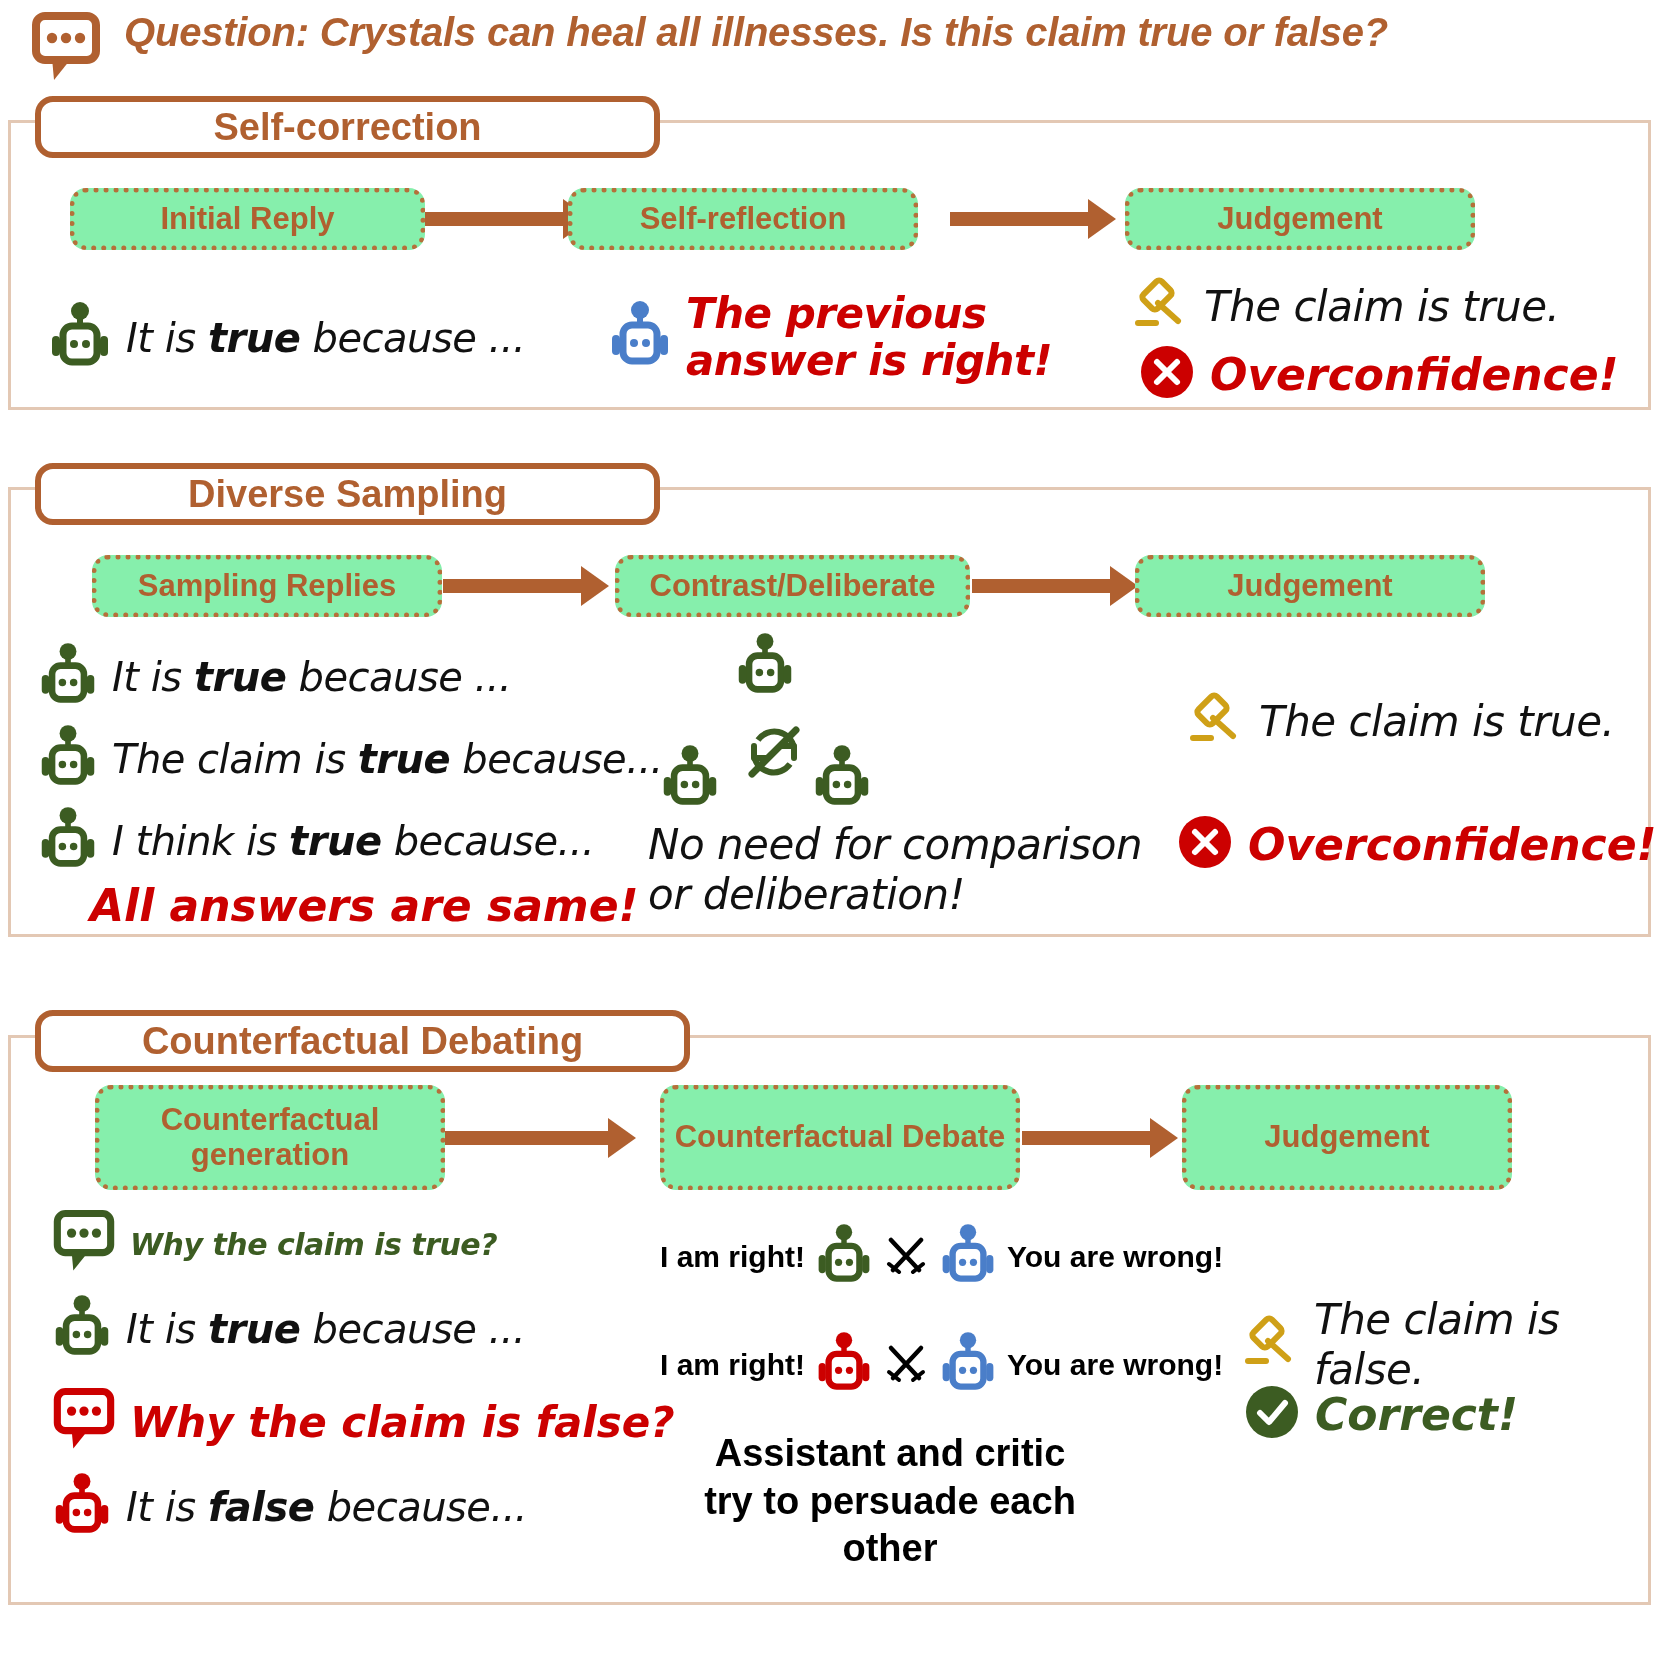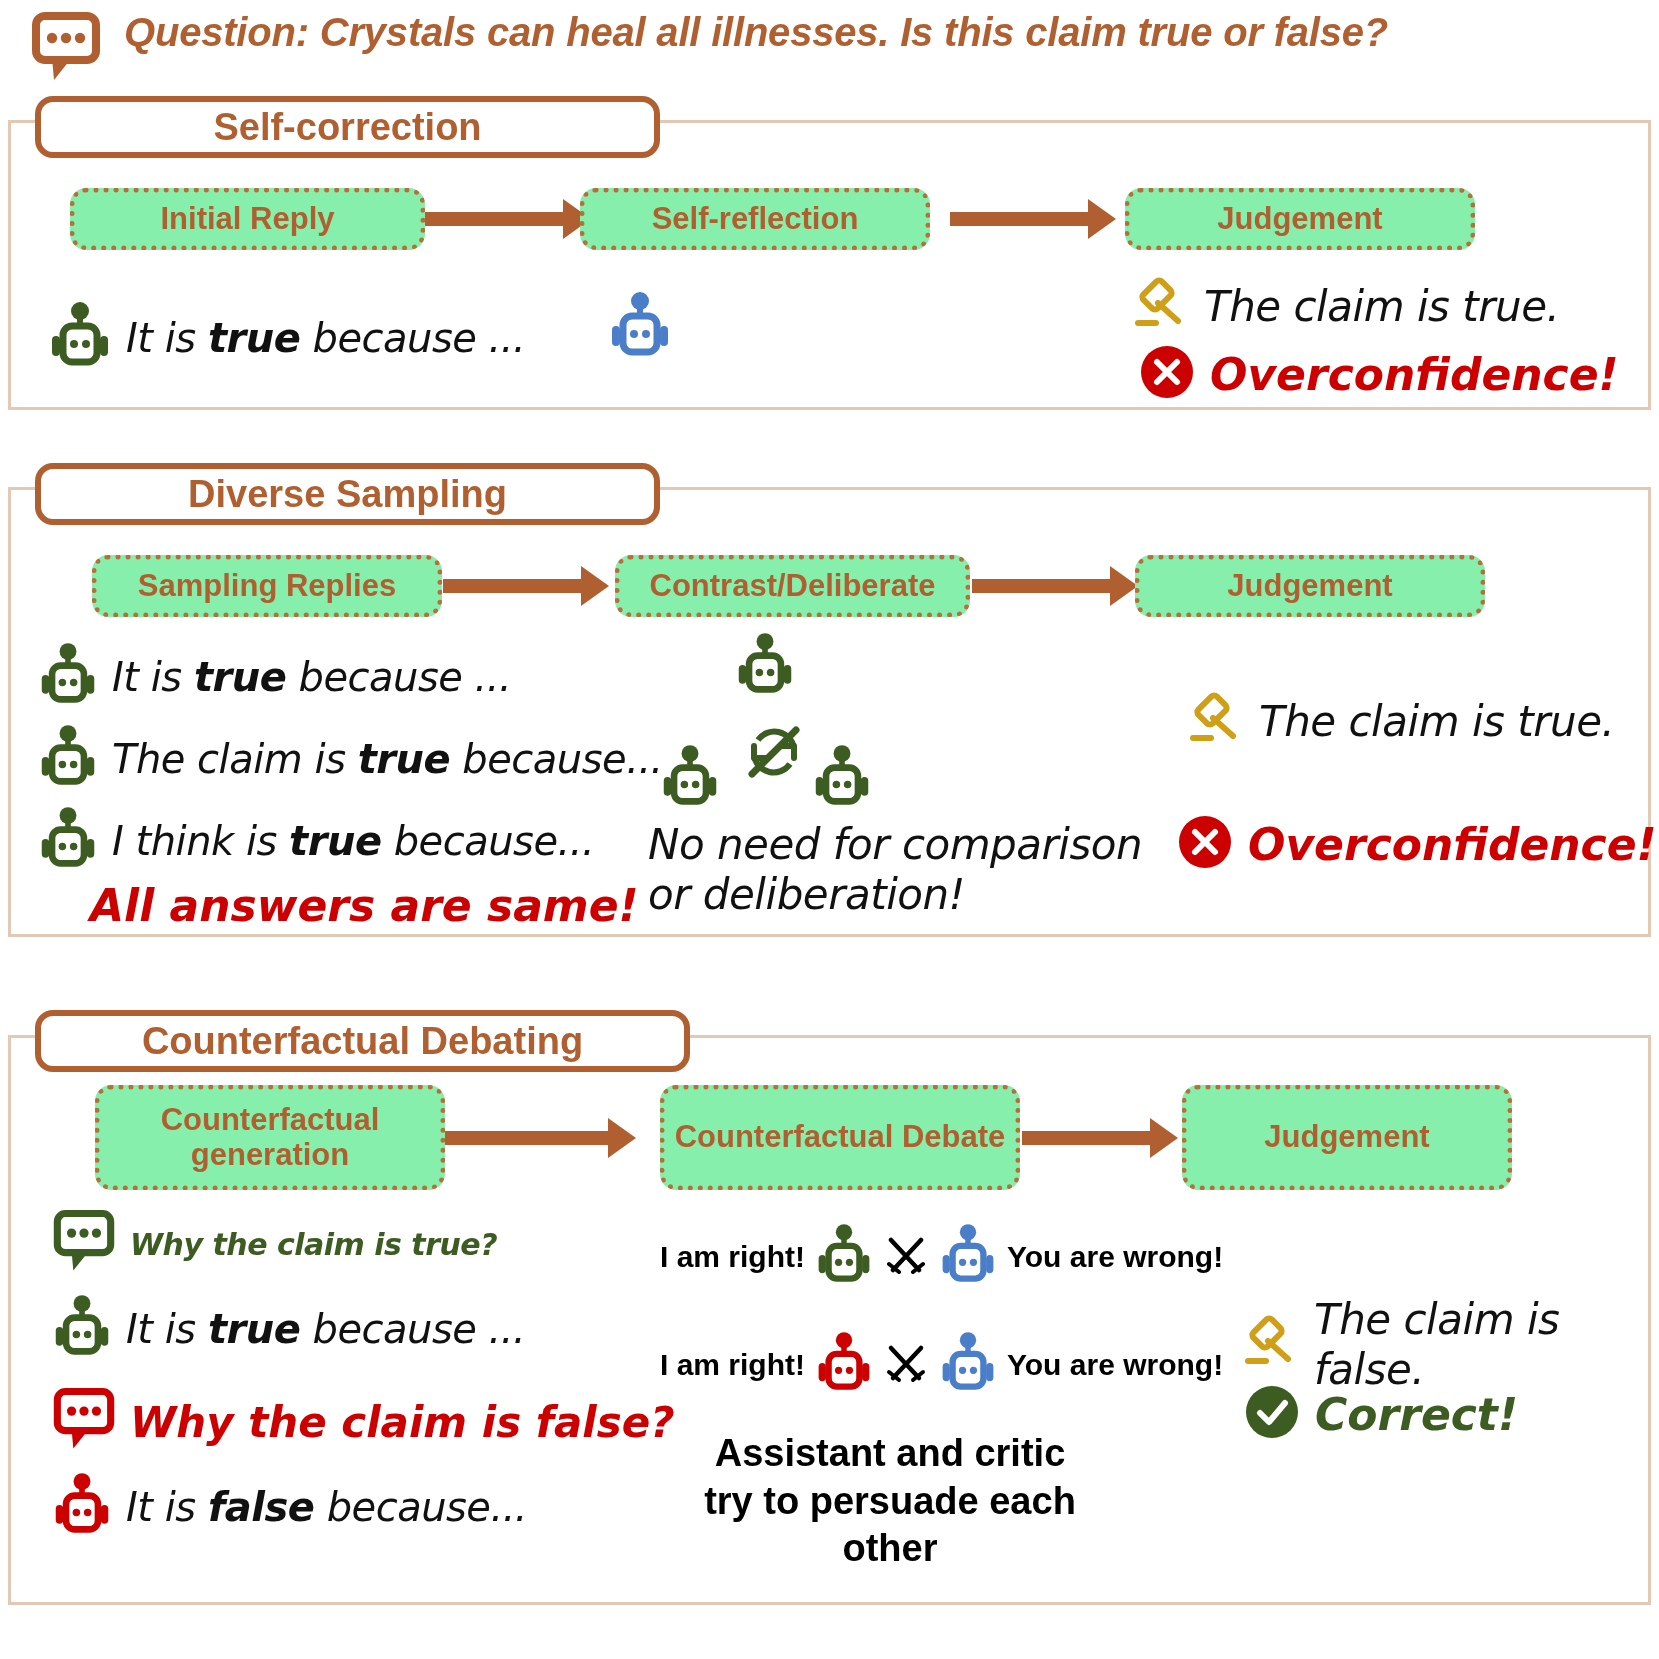--- a/index.html
+++ b/index.html
@@ -117,21 +117,21 @@
       </svg>
     </span>
     <span class="question-text">Question: Crystals can heal all illnesses. Is this claim true or false?</span>
   </div>
 
   <div class="section" id="sec-selfcorrection"></div>
   <div class="section-title" id="title-selfcorrection">Self-correction</div>
 
   <div class="stage" style="left:70px;top:188px;width:355px;height:62px;">Initial Reply</div>
   <div class="arrow" style="left:425px;top:212px;width:140px;"></div>
-  <div class="stage" style="left:580px;top:188px;width:350px;height:62px;">Self-reflection</div>
+  <div class="stage" style="left:568px;top:188px;width:350px;height:62px;">Self-reflection</div>
   <div class="arrow" style="left:950px;top:212px;width:140px;"></div>
   <div class="stage" style="left:1125px;top:188px;width:350px;height:62px;">Judgement</div>
 
   <div class="row" style="left:48px;top:300px;">
     <span class="icon">
       <svg width="64" height="72" viewBox="0 0 64 72">
         <circle cx="32" cy="11" r="9" fill="#3c5c22"></circle>
         <rect x="29" y="18" width="6" height="10" fill="#3c5c22"></rect>
         <rect x="15" y="26" width="34" height="36" rx="9" ry="9" fill="none" stroke="#3c5c22" stroke-width="7"></rect>
         <rect x="4" y="36" width="8" height="20" rx="4" fill="#3c5c22"></rect>
@@ -148,20 +148,22 @@
       <svg width="64" height="72" viewBox="0 0 64 72">
         <circle cx="32" cy="11" r="9" fill="#4a7ec9"></circle>
         <rect x="29" y="18" width="6" height="10" fill="#4a7ec9"></rect>
         <rect x="15" y="26" width="34" height="36" rx="9" ry="9" fill="none" stroke="#4a7ec9" stroke-width="7"></rect>
         <rect x="4" y="36" width="8" height="20" rx="4" fill="#4a7ec9"></rect>
         <rect x="52" y="36" width="8" height="20" rx="4" fill="#4a7ec9"></rect>
         <circle cx="26" cy="44" r="4" fill="#4a7ec9"></circle>
         <circle cx="38" cy="44" r="4" fill="#4a7ec9"></circle>
       </svg>
     </span>
+    <span class="red-bold">The previous
+answer is right!</span>
   </div>
 
   <div class="row" style="left:1130px;top:275px;">
     <span class="icon">
       <svg width="60" height="60" viewBox="0 0 60 60">
         <rect x="14" y="10" width="26" height="20" rx="4" transform="rotate(-45 27 20)" fill="none" stroke="#cfa017" stroke-width="6"></rect>
         <line x1="28" y1="28" x2="48" y2="46" stroke="#cfa017" stroke-width="6" stroke-linecap="round"></line>
         <line x1="8" y1="48" x2="26" y2="48" stroke="#cfa017" stroke-width="6" stroke-linecap="round"></line>
       </svg>
     </span>

